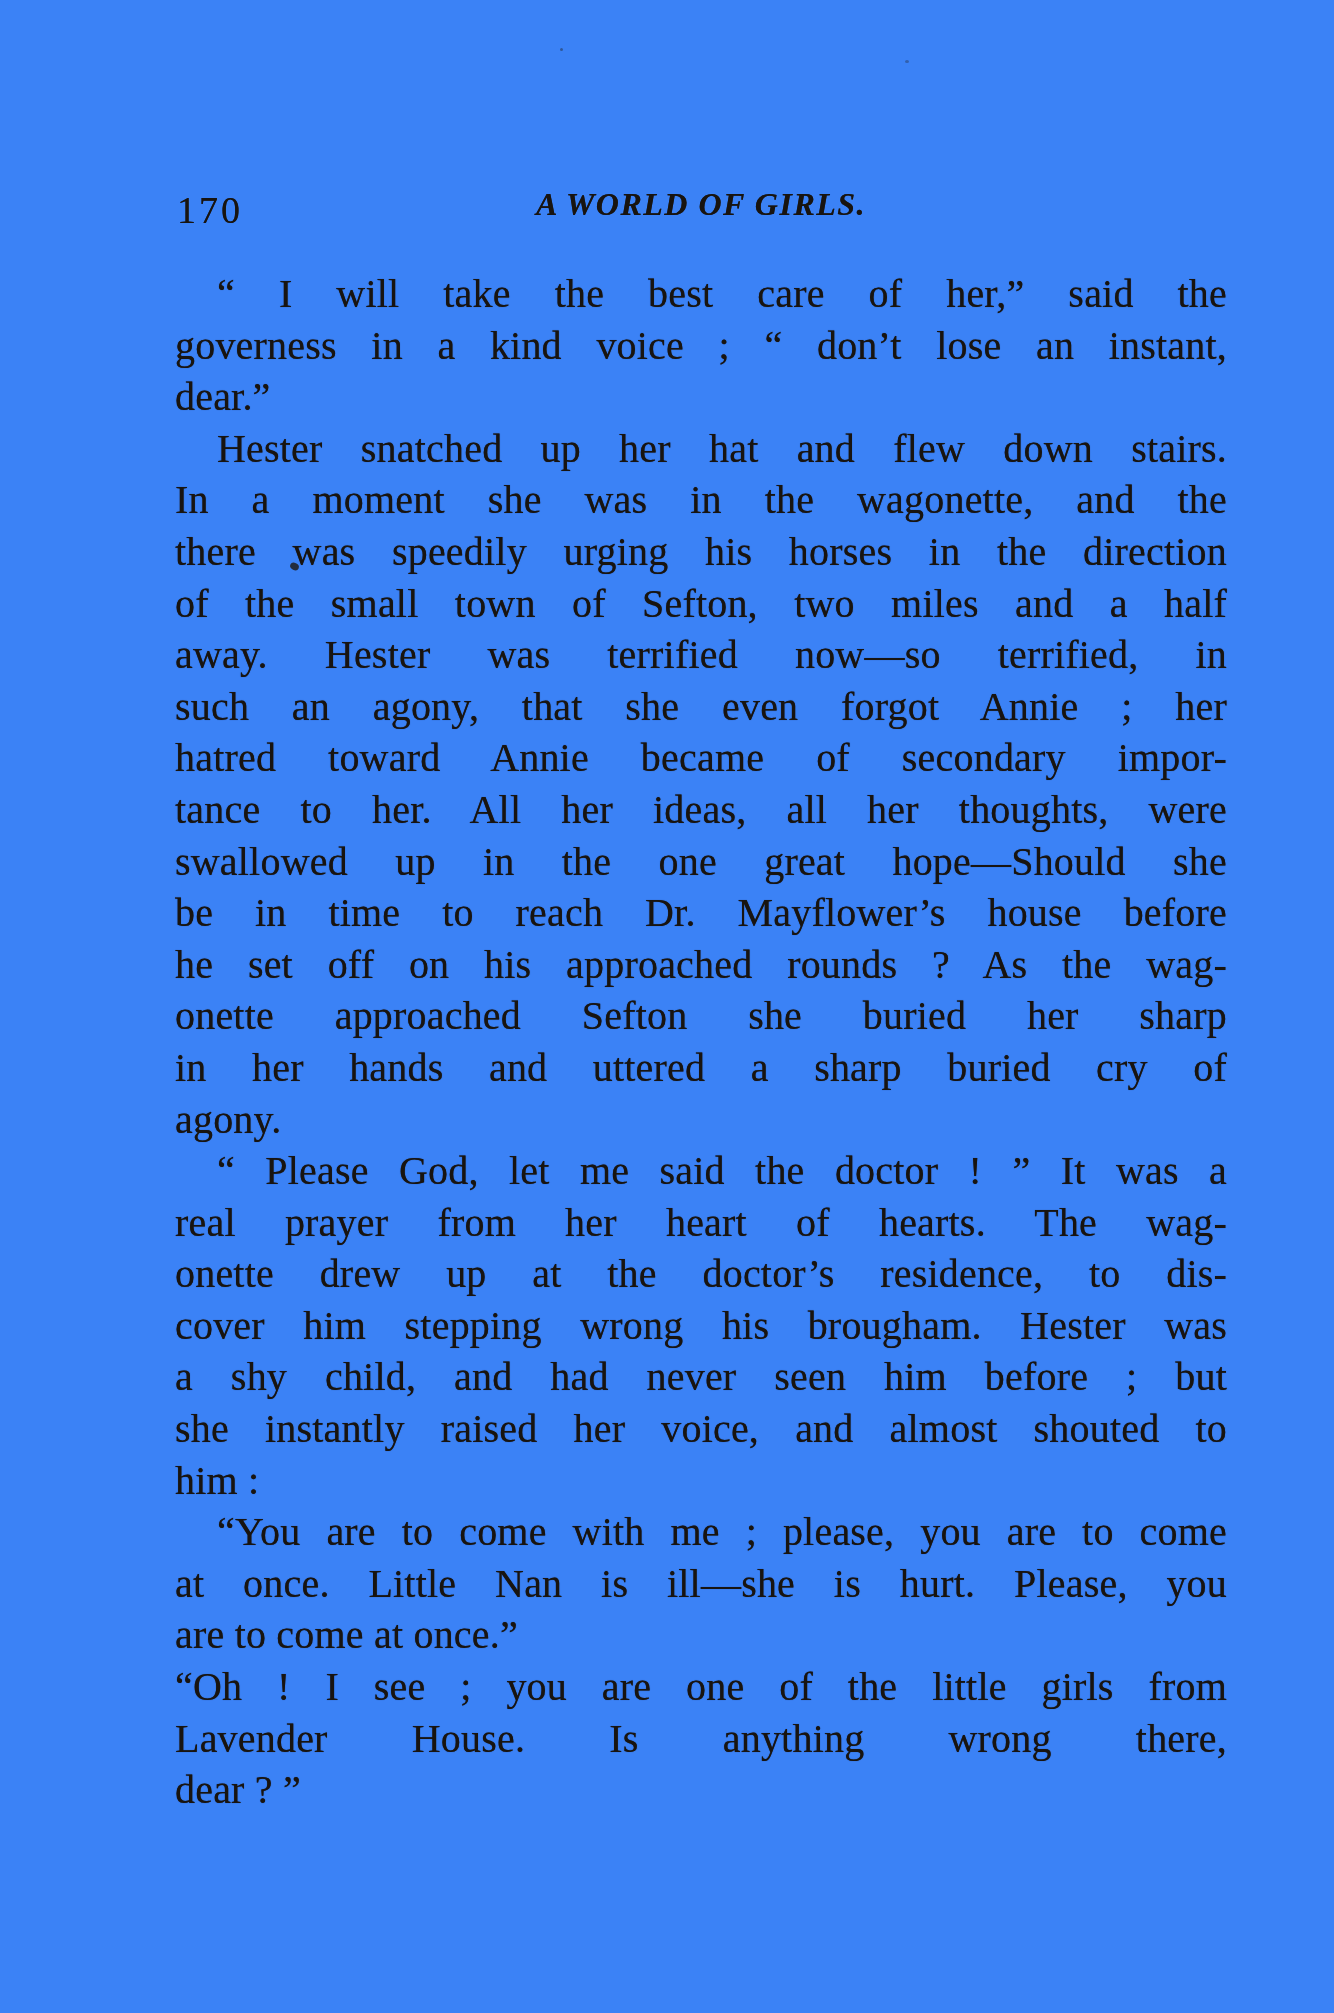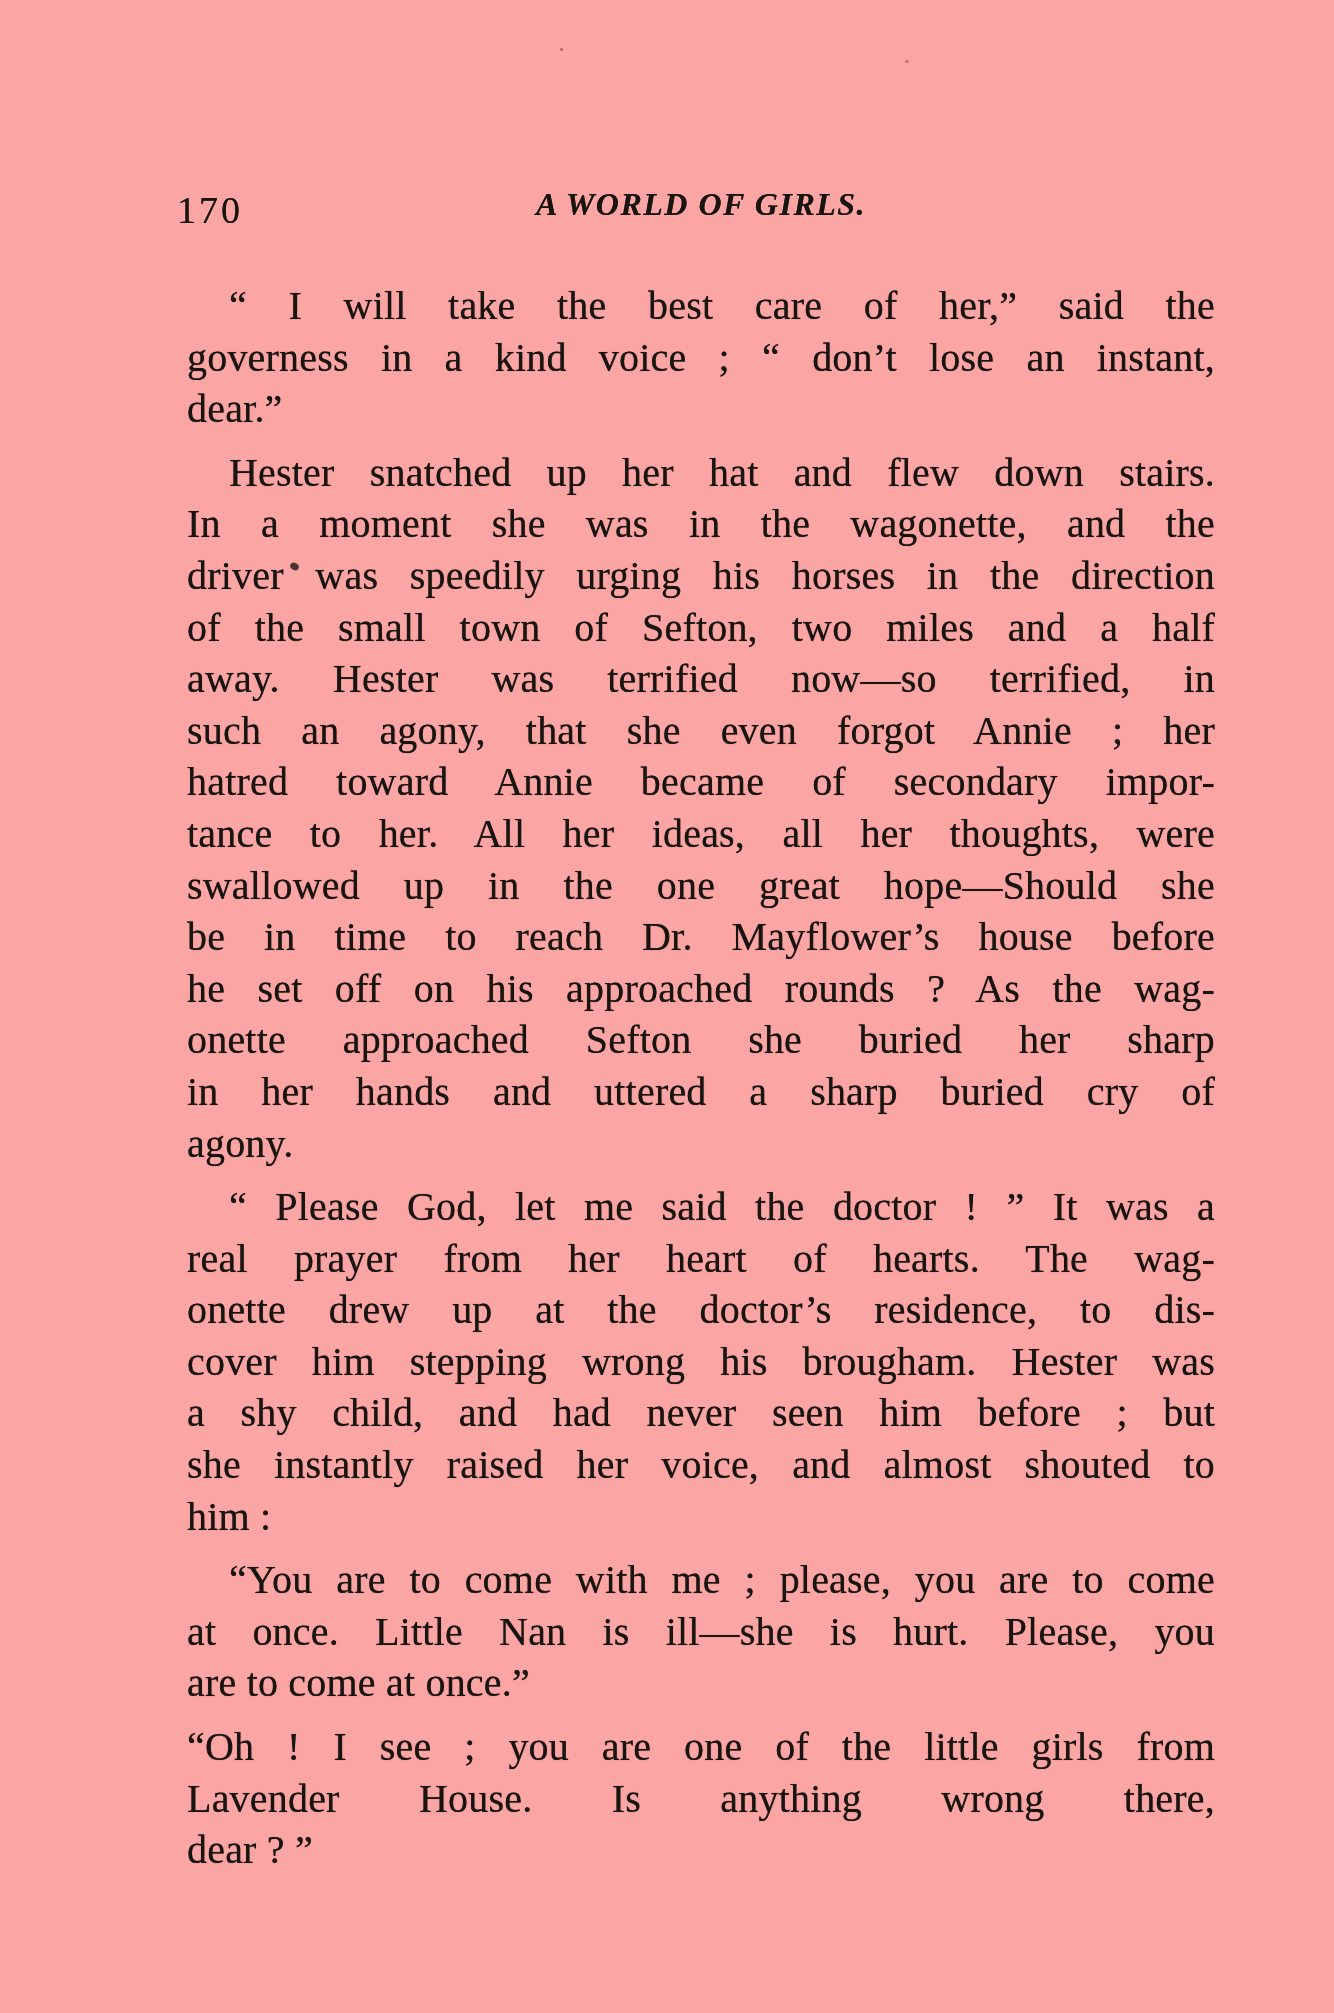--- a/index.html
+++ b/index.html
@@ -4,21 +4,21 @@
 <style>
   html, body {
     margin: 0;
     padding: 0;
     background: #ffffff;
   }
   .page {
     position: relative;
     width: 1334px;
     height: 2013px;
-    background: #fca5a5;
+    background: #3b82f6;
     font-family: "Liberation Serif", serif;
     color: #181410;
     overflow: hidden;
   }
   .page-header {
     position: absolute;
     top: 186px;
     left: 175px;
     width: 1052px;
     height: 50px;
@@ -40,21 +40,21 @@
     text-shadow: 0 0 0.6px rgba(24,18,12,0.75);
   }
   .body-text {
     position: absolute;
     top: 268px;
     left: 175px;
     width: 1052px;
     font-size: 40px;
     text-shadow: 0 0 0.7px rgba(24,18,12,0.8);
   }
-  .paragraph { margin: 12px; }
+  .paragraph { margin: 0; }
   .line {
     height: 51.6px;
     line-height: 51.6px;
     text-align: justify;
     text-align-last: justify;
     white-space: normal;
     letter-spacing: 0.2px;
   }
   .line.last { text-align-last: left; }
   .line.first { text-indent: 42px; }
@@ -78,21 +78,21 @@
 
   <div class="body-text">
       <div class="paragraph">
         <div class="line first">“ I will take the best care of her,” said the</div>
         <div class="line">governess in a kind voice ; “ don’t lose an instant,</div>
         <div class="line last">dear.”</div>
       </div>
       <div class="paragraph">
         <div class="line first">Hester snatched up her hat and flew down stairs.</div>
         <div class="line">In a moment she was in the wagonette, and the</div>
-        <div class="line">driver was speedily urging his horses in the direction</div>
+        <div class="line">there was speedily urging his horses in the direction</div>
         <div class="line">of the small town of Sefton, two miles and a half</div>
         <div class="line">away. Hester was terrified now—so terrified, in</div>
         <div class="line">such an agony, that she even forgot Annie ; her</div>
         <div class="line">hatred toward Annie became of secondary impor-</div>
         <div class="line">tance to her. All her ideas, all her thoughts, were</div>
         <div class="line">swallowed up in the one great hope—Should she</div>
         <div class="line">be in time to reach Dr. Mayflower’s house before</div>
         <div class="line">he set off on his approached rounds ? As the wag-</div>
         <div class="line">onette approached Sefton she buried her sharp</div>
         <div class="line">in her hands and uttered a sharp buried cry of</div>

